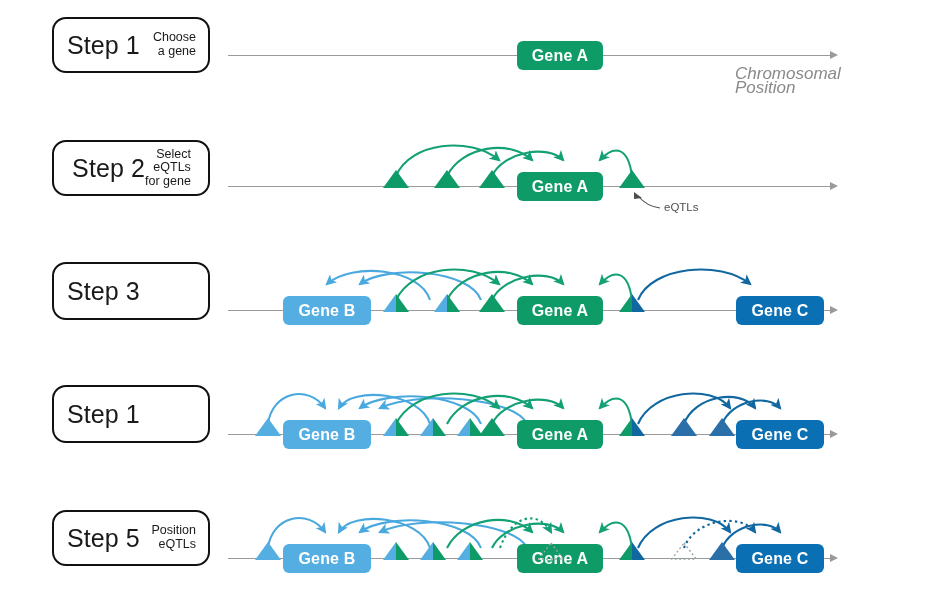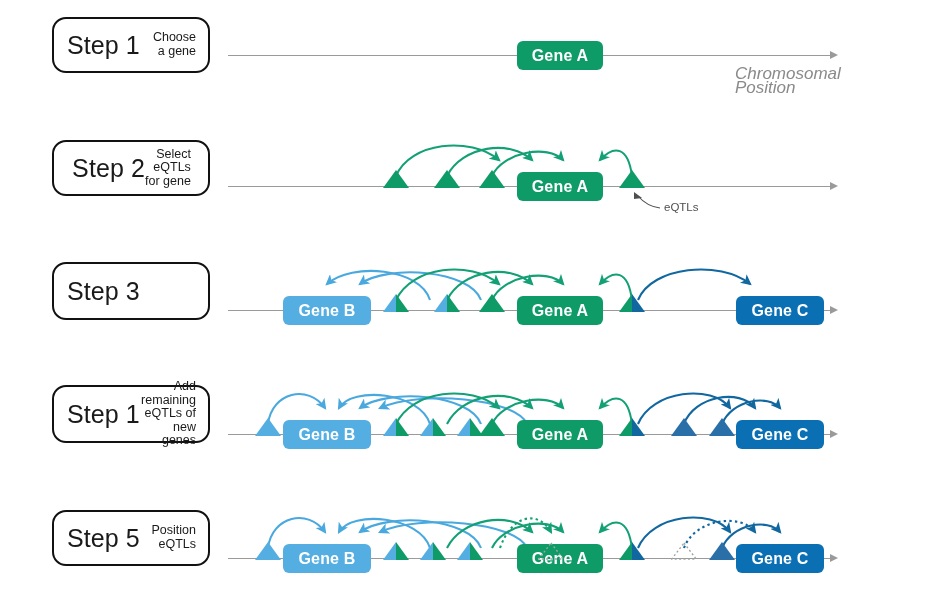--- a/index.html
+++ b/index.html
@@ -223,24 +223,20 @@
       </svg>
     </div>
   <div class="eqtl" style="left:619px;top:294px;">
     <svg width="26" height="18">
         <polygon points="13,0 26,18 0,18" fill="url(#triGC)"></polygon>
       </svg>
     </div>
 
   <div class="step-box" style="left:52px;top:385px;width:158px;height:58px;">
     <span class="step-num">Step 1</span>
-    <span class="step-desc">Add
-remaining
-eQTLs of
-new genes</span>
   </div>
   <div class="axis" style="left:228px;top:434px;width:606px;"></div>
   <div class="axis-head" style="left:830px;top:429.5px;"></div>
 
   <svg class="arcs" width="945" height="593">
     <g fill="none" stroke="#49a8de" stroke-width="2.1" marker-end="url(#ahLB)">
       <path d="M268,424 C272,392 308,384 325,408"></path>
       <path d="M430,424 C420,392 352,386 339,408"></path>
       <path d="M481,424 C470,394 388,388 360,408"></path>
       <path d="M527,424 C516,398 420,390 380,408"></path>

